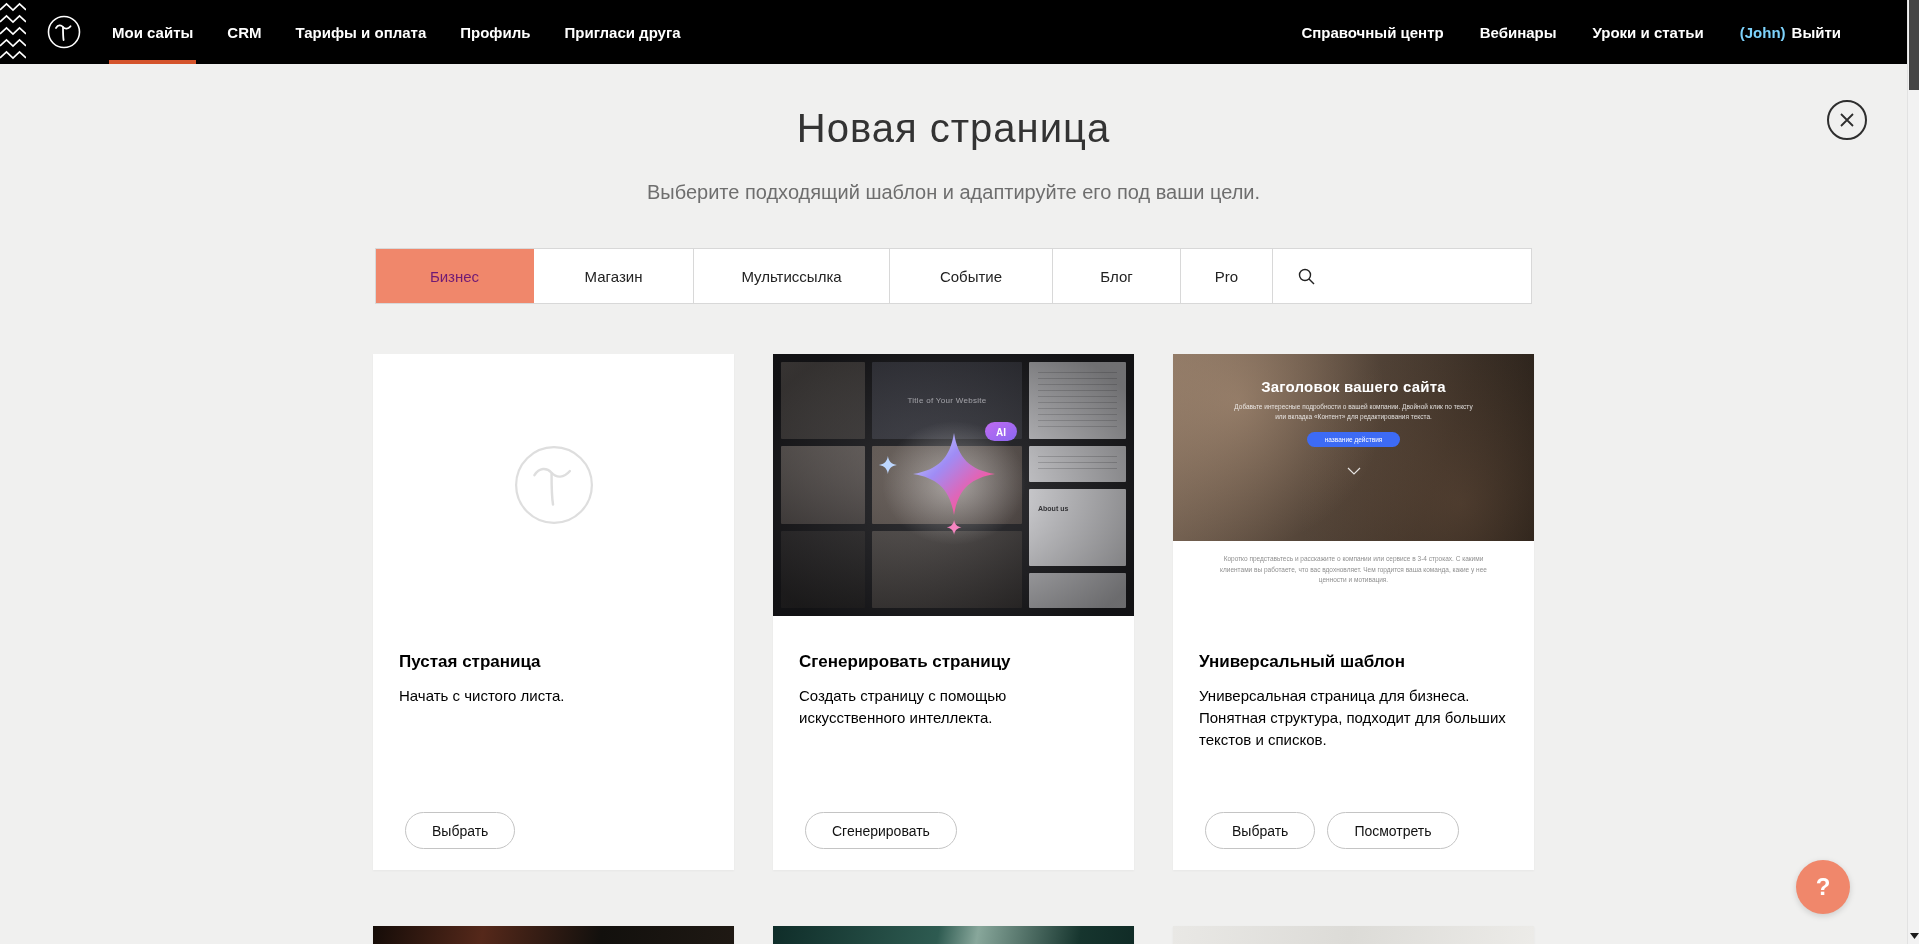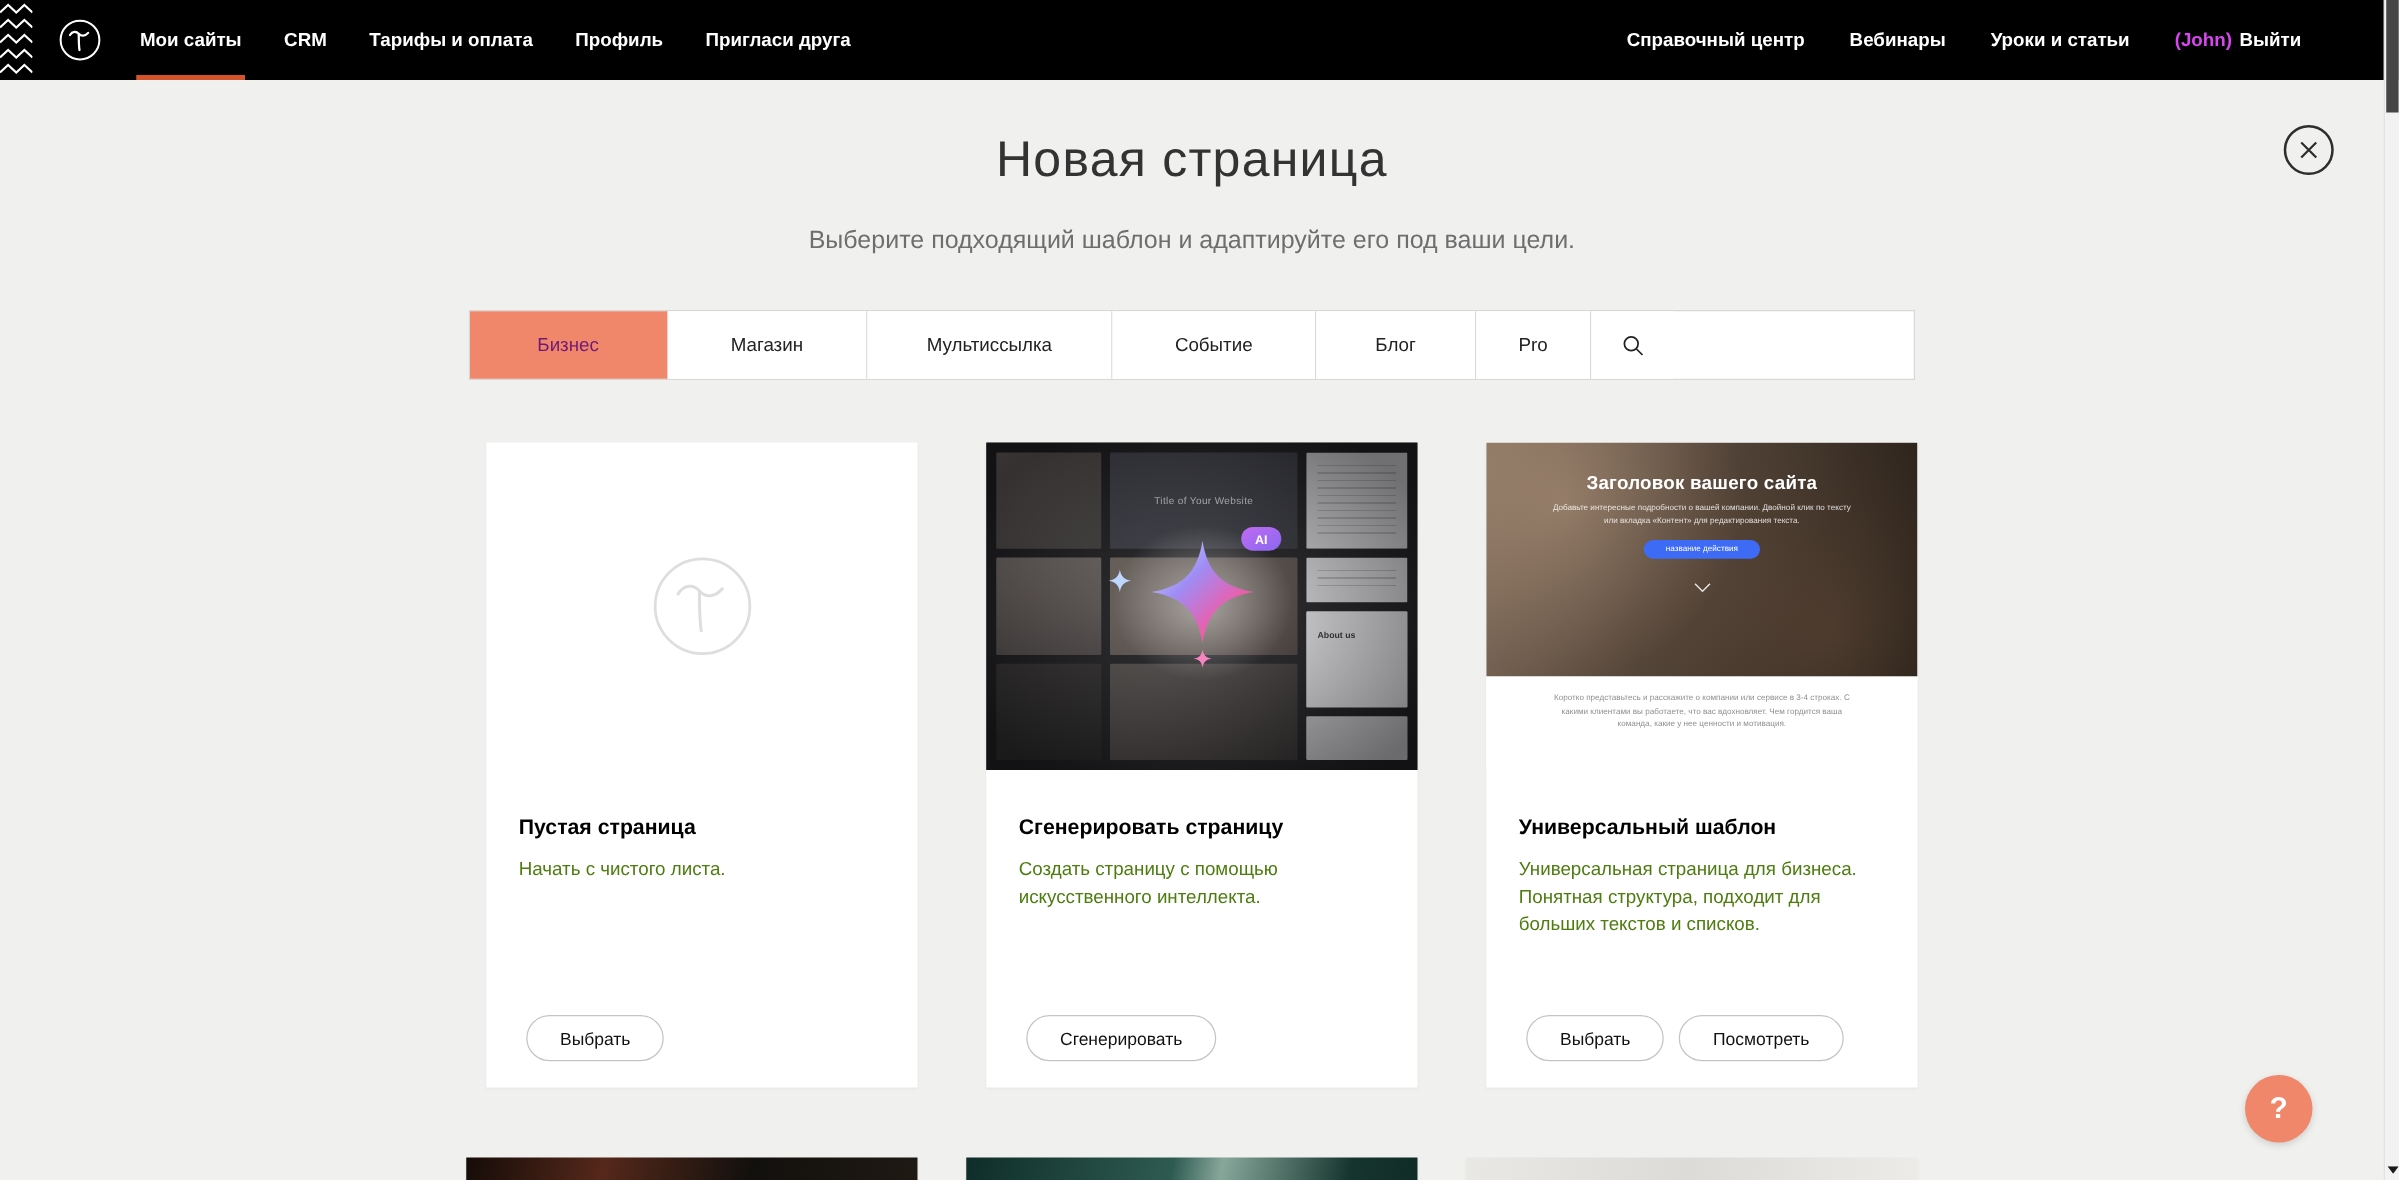--- a/index.html
+++ b/index.html
@@ -25,21 +25,21 @@
   .nav-item {
     position:relative; color:#fff; font-size:15px; font-weight:700;
     height:64px; display:flex; align-items:center; cursor:pointer; white-space:nowrap;
   }
   .nav-item.active::after {
     content:""; position:absolute; left:-3px; right:-3px; bottom:0; height:4px;
     background:#d4532b;
   }
   .nav-right { margin-left:auto; display:flex; gap:36px; align-items:flex-start; padding-right:78px; }
   .nav-user { display:flex; gap:6px; }
-  .nav-user .uname { color:#d946ef; font-size:15px; font-weight:700; }
+  .nav-user .uname { color:#7dd3fc; font-size:15px; font-weight:700; }
 
   
   main { position:absolute; top:64px; left:0; width:1907px; height:880px; }
   .close-btn {
     position:absolute; top:36px; right:40px; width:40px; height:40px; border-radius:50%;
     border:2px solid #2e2e2e; background:transparent; cursor:pointer;
     display:flex; align-items:center; justify-content:center;
   }
   .page-title {
     margin:42px auto 0; text-align:center; font-size:40px; font-weight:300;
@@ -63,25 +63,25 @@
   .tab.active { background:#f0876b; color:#701a75; border-right-color:#f0876b; }
   .tw1{width:158px}.tw2{width:160px}.tw3{width:196px}.tw4{width:190px}
   .tw5{width:163px}.tw6{width:128px}.tw7{width:92px}.tw8{width:66px}
 
   
   .cards {
     width:1161px; margin:50px auto 0; display:grid;
     grid-template-columns:repeat(3,361px); gap:39px;
   }
   .card {
-    background:#fff; height:516px; position:relative; box-shadow:0 1px 2px rgba(0,0,0,0.04);margin-left:16px;
+    background:#fff; height:516px; position:relative; box-shadow:0 1px 2px rgba(0,0,0,0.04);
   }
   .card-info { padding:36px 26px 0; }
   .card-title { font-size:17px; font-weight:700; color:#000; }
-  .card-desc { margin-top:13px; font-size:15px; line-height:1.45; color:#4d7c0f; max-width:310px; }
+  .card-desc { margin-top:13px; font-size:15px; line-height:1.45; color:#000000; max-width:310px; }
   .card-actions { position:absolute; left:32px; bottom:21px; display:flex; gap:12px; }
   .pill-btn {
     height:37px; padding:0 26px; border-radius:19px; border:1px solid #c4c4c4;
     background:#fff; font-size:14px; color:#111; cursor:pointer;
     font-family:"Liberation Sans", sans-serif;
   }
 
   
   .blank-preview { height:262px; display:flex; align-items:center; justify-content:center; }
 

